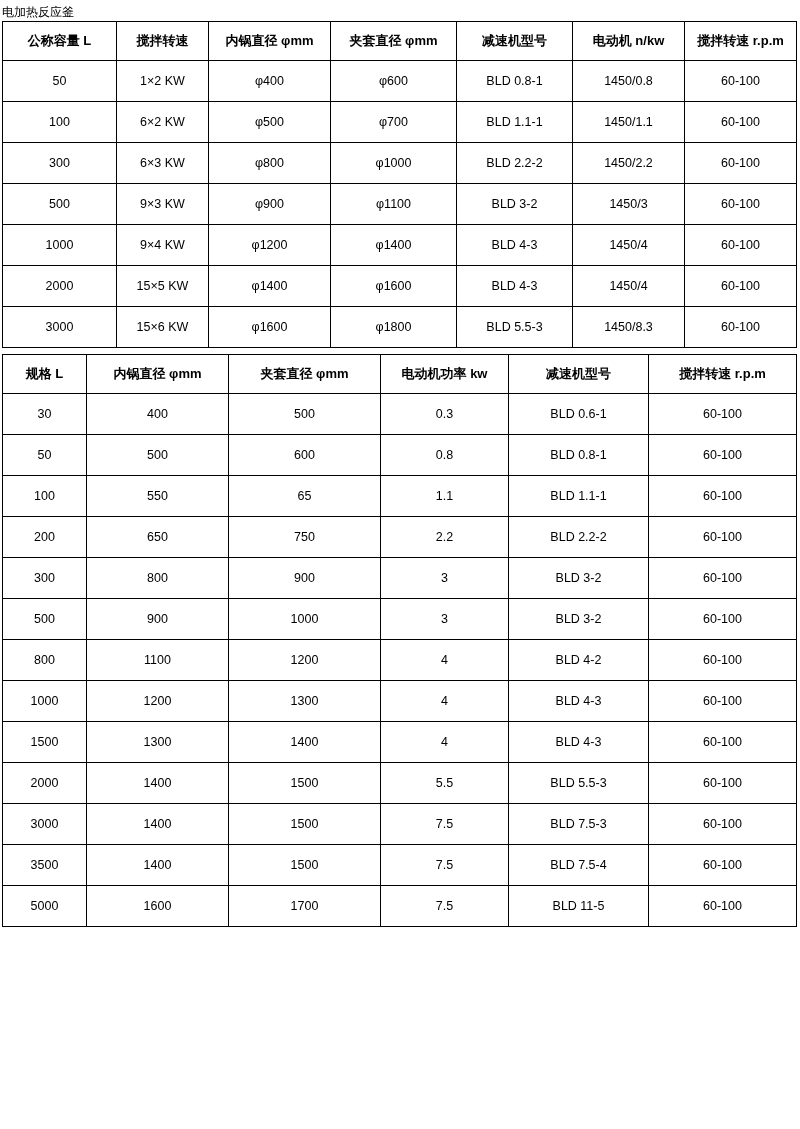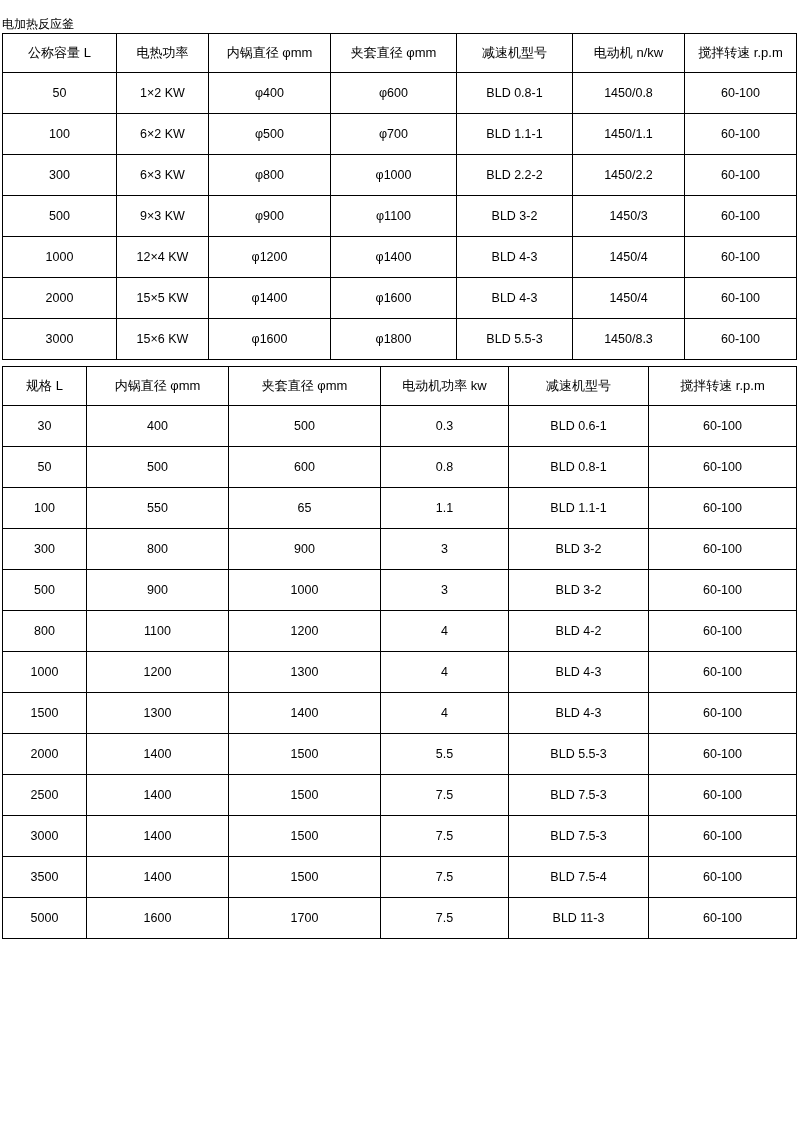--- a/index.html
+++ b/index.html
@@ -9,21 +9,21 @@
   }
   body {
     width: 800px;
     font-family: "Liberation Sans", sans-serif;
     color: #000000;
     -webkit-font-smoothing: antialiased;
   }
   .page {
     width: 800px;
     box-sizing: border-box;
-    padding: 16px 0 0 0;
+    padding: 4px 0 0 0;
     background: #ffffff;
   }
   .caption {
     font-size: 12px;
     line-height: 14px;
     padding: 1px 0 2px 2px;
     color: #000;
     font-family: "Liberation Sans", sans-serif;
   }
   table.spec {
@@ -36,21 +36,21 @@
   table.spec td, table.spec th {
     border: 1px solid #000000;
     text-align: center;
     vertical-align: middle;
     font-size: 12.5px;
     color: #000000;
     font-weight: normal;
     padding: 0;
   }
   table.spec thead th {
-    font-weight: normal;
+    font-weight: bold;
     height: 38px;
     font-size: 13px;
   }
   table.spec tbody td {
     height: 40px;
   }
   
   .t1 col.c0 { width: 114px; }
   .t1 col.c1 { width: 92px; }
   .t1 col.c2 { width: 122px; }
@@ -82,21 +82,21 @@
           <col class="c1">
           <col class="c2">
           <col class="c3">
           <col class="c4">
           <col class="c5">
           <col class="c6">
       </colgroup>
       <thead>
         <tr id="t1-head-row">
             <th>公称容量 L</th>
-            <th>电热功率</th>
+            <th>搅拌转速</th>
             <th>内锅直径 φmm</th>
             <th>夹套直径 φmm</th>
             <th>减速机型号</th>
             <th>电动机 n/kw</th>
             <th>搅拌转速 r.p.m</th>
           </tr>
       </thead>
       <tbody id="t1-body">
           <tr>
             <td>50</td>
@@ -129,21 +129,21 @@
             <td>500</td>
             <td>9×3 KW</td>
             <td>φ900</td>
             <td>φ1100</td>
             <td>BLD 3-2</td>
             <td>1450/3</td>
             <td>60-100</td>
           </tr>
           <tr>
             <td>1000</td>
-            <td>12×4 KW</td>
+            <td>9×4 KW</td>
             <td>φ1200</td>
             <td>φ1400</td>
             <td>BLD 4-3</td>
             <td>1450/4</td>
             <td>60-100</td>
           </tr>
           <tr>
             <td>2000</td>
             <td>15×5 KW</td>
             <td>φ1400</td>
@@ -207,20 +207,28 @@
           </tr>
           <tr>
             <td>100</td>
             <td>550</td>
             <td>65</td>
             <td>1.1</td>
             <td>BLD 1.1-1</td>
             <td>60-100</td>
           </tr>
           <tr>
+            <td>200</td>
+            <td>650</td>
+            <td>750</td>
+            <td>2.2</td>
+            <td>BLD 2.2-2</td>
+            <td>60-100</td>
+          </tr>
+          <tr>
             <td>300</td>
             <td>800</td>
             <td>900</td>
             <td>3</td>
             <td>BLD 3-2</td>
             <td>60-100</td>
           </tr>
           <tr>
             <td>500</td>
             <td>900</td>
@@ -255,48 +263,40 @@
           </tr>
           <tr>
             <td>2000</td>
             <td>1400</td>
             <td>1500</td>
             <td>5.5</td>
             <td>BLD 5.5-3</td>
             <td>60-100</td>
           </tr>
           <tr>
-            <td>2500</td>
-            <td>1400</td>
-            <td>1500</td>
-            <td>7.5</td>
-            <td>BLD 7.5-3</td>
-            <td>60-100</td>
-          </tr>
-          <tr>
             <td>3000</td>
             <td>1400</td>
             <td>1500</td>
             <td>7.5</td>
             <td>BLD 7.5-3</td>
             <td>60-100</td>
           </tr>
           <tr>
             <td>3500</td>
             <td>1400</td>
             <td>1500</td>
             <td>7.5</td>
             <td>BLD 7.5-4</td>
             <td>60-100</td>
           </tr>
           <tr>
             <td>5000</td>
             <td>1600</td>
             <td>1700</td>
             <td>7.5</td>
-            <td>BLD 11-3</td>
+            <td>BLD 11-5</td>
             <td>60-100</td>
           </tr>
         </tbody>
     </table>
   </div>
 
 </div>
 
 </body></html>

